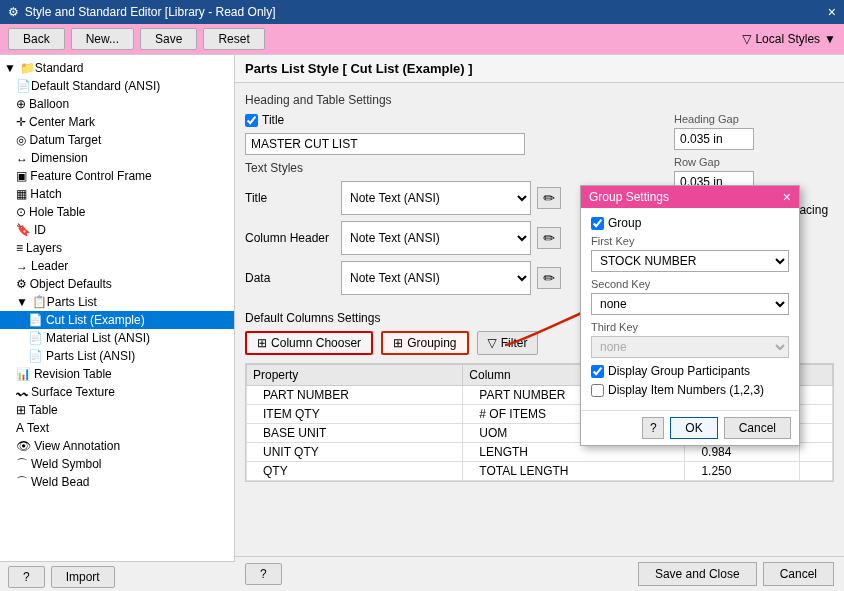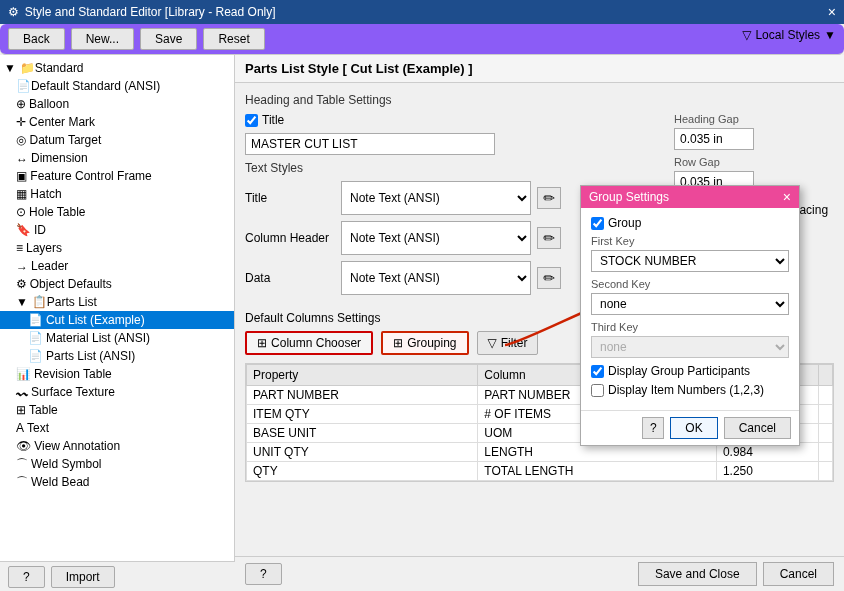--- a/index.html
+++ b/index.html
@@ -19,26 +19,25 @@
 
     .main-window {
       display: flex;
       flex-direction: column;
       height: calc(591px - 24px);
       background: #f0f0f0;
     }
 
     .toolbar {
       display: flex;
-      align-items: flex-start;
+      align-items: center;
       padding: 4px 8px;
-      background: #8b5cf6;
+      background: #f9a8d4;
       border-bottom: 1px solid #ccc;
       gap: 6px;
-      border-radius: 6px;
     }
     .toolbar-btn {
       padding: 3px 14px;
       background: #e8e8e8;
       border: 1px solid #aaa;
       cursor: pointer;
       font-size: 12px;
       border-radius: 2px;
     }
     .toolbar-filter {
@@ -211,21 +210,21 @@
     }
     .data-table th {
       background: #e8e8e8;
       border: 1px solid #ccc;
       padding: 3px 6px;
       text-align: left;
       font-weight: normal;
     }
     .data-table td {
       border: 1px solid #ddd;
-      padding: 2px 6px;
+      padding: 2px 16px;
       background: white;
       margin-left: 23px;
     }
     .table-wrapper {
       max-height: 160px;
       overflow-y: auto;
       border: 1px solid #ccc;
     }
 
     
@@ -470,21 +469,21 @@
         <div style="display:flex; gap:20px;">
 
           <div style="flex:1;">
             <div class="form-row">
               <label class="checkbox-label">
                 <input type="checkbox" checked="" style="">
                 <span>Title</span>
               </label>
             </div>
             <div class="form-row">
-              <input type="text" class="text-input" style="width: 250px;" value="MASTER CUT LIST">
+              <input type="text" class="text-input" style="width: 280px;" value="MASTER CUT LIST">
             </div>
 
             <div style="margin-top:6px;">
               <div class="section-label">Text Styles</div>
 
               <div class="select-row">
                 <span class="select-label">Title</span>
                 <select class="select-control" style="width:190px;">
                   <option>Note Text (ANSI)</option>
                 </select>

